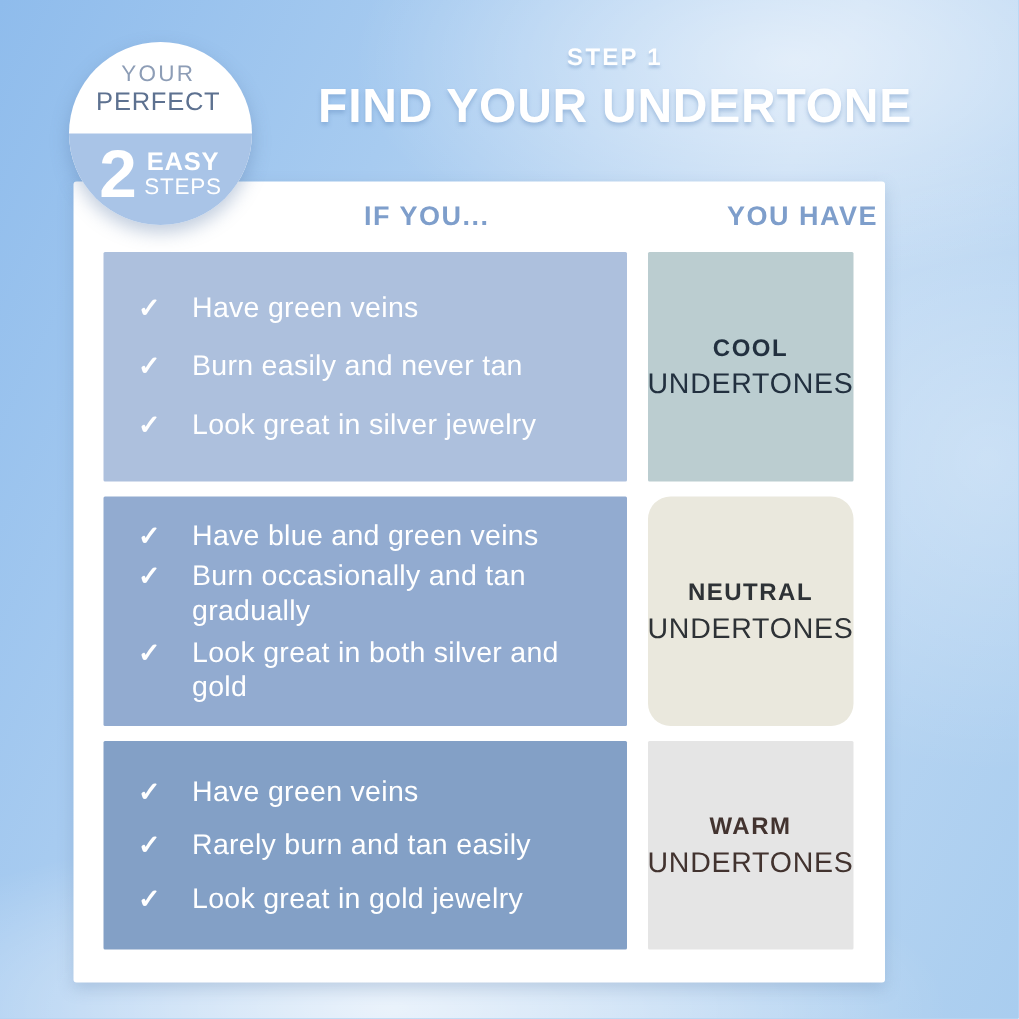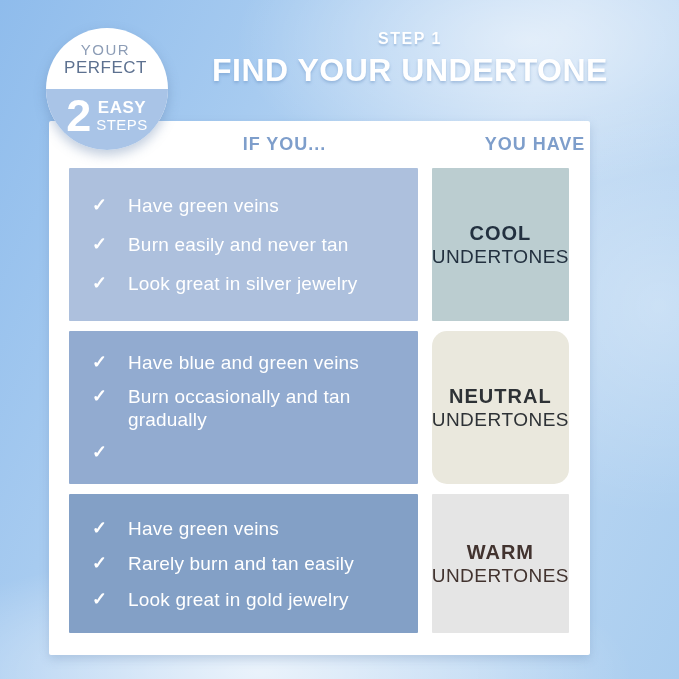--- a/index.html
+++ b/index.html
@@ -60,21 +60,21 @@
     padding:10px 12px 10px 23px;
   }
   .condition-item{display:flex;align-items:flex-start;}
   .check{width:22px;margin-right:14px;font-size:18px;font-weight:bold;color:#ffffff;line-height:23px;flex:none;}
   .condition-text{font-size:19px;color:#ffffff;line-height:23px;white-space:pre-line;letter-spacing:.2px;}
 
   .result-box{
     flex:1;border-radius:1px;display:flex;flex-direction:column;
     align-items:center;justify-content:center;text-align:center;
   }
-  .result-title{font-size:20px;font-weight:bold;letter-spacing:1px;line-height:24px;}
+  .result-title{font-size:16px;font-weight:bold;letter-spacing:1px;line-height:24px;}
   .result-subtitle{font-size:19px;letter-spacing:.5px;line-height:23px;}
 </style>
 </head>
 <body>
 
 <div class="stage">
 
   <div class="badge">
     <div class="badge-top">
       <div class="badge-your">YOUR</div>
@@ -130,20 +130,21 @@
             <span class="check">✓</span>
             <span class="condition-text">Have blue and green veins</span>
           </div>
           <div class="condition-item">
             <span class="check">✓</span>
             <span class="condition-text">Burn occasionally and tan
 gradually</span>
           </div>
           <div class="condition-item">
             <span class="check">✓</span>
+            <span class="condition-text">Look great in both silver and gold</span>
           </div>
         </div>
         <div class="result-box" style="background-color: rgb(234, 232, 221); color: rgb(46, 50, 54); border-radius: 15px;">
           <div class="result-title">NEUTRAL</div>
           <div class="result-subtitle">UNDERTONES</div>
         </div>
       </div>
 
       <div class="row row-3">
         <div class="condition-box" style="background-color: rgb(131, 160, 198);">

